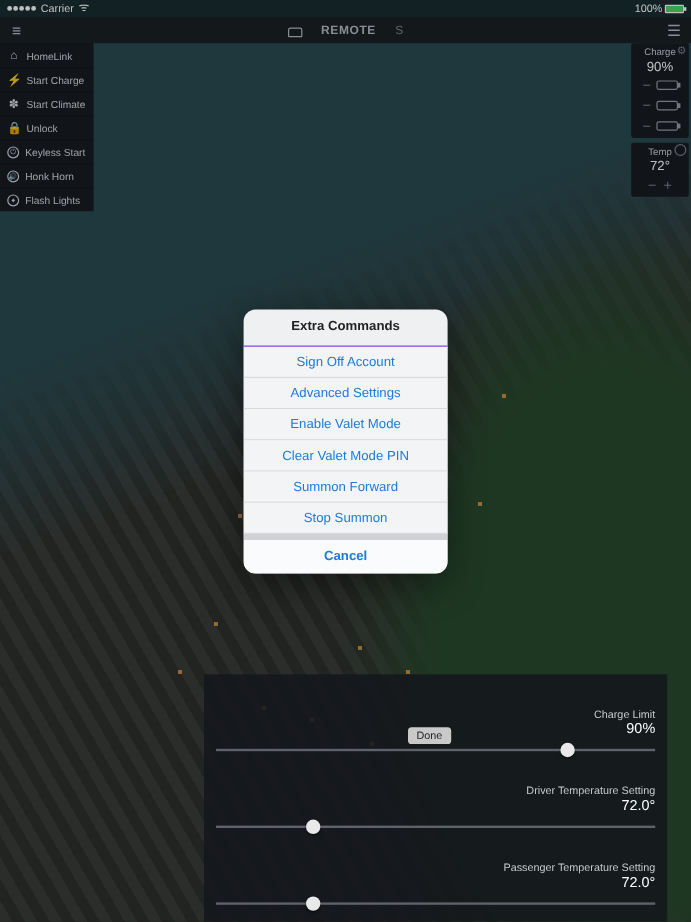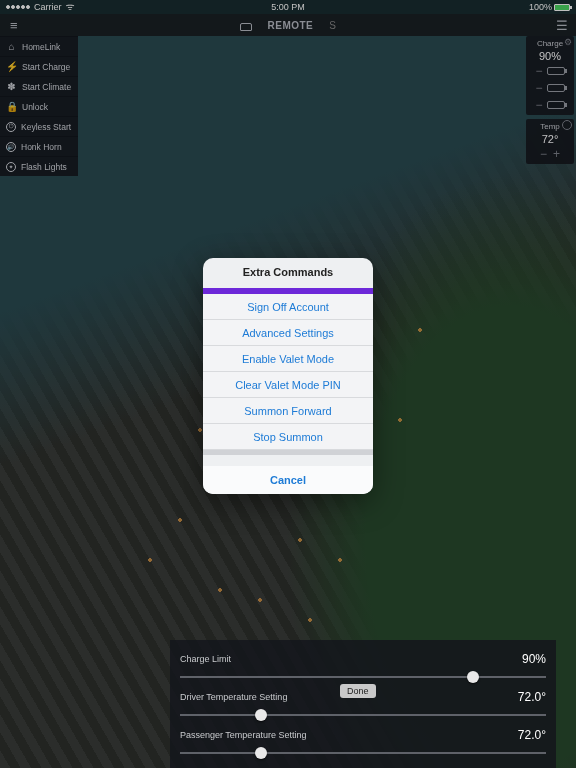--- a/index.html
+++ b/index.html
@@ -99,37 +99,37 @@
   .pm{color:#7e828b;font-size:12px;}
   .sun{display:inline-block;width:10px;height:10px;border:1px solid #7e828b;border-radius:50%;position:absolute;right:2px;top:1px;}
 
   
   .dim{position:absolute;inset:0;background:rgba(0,0,0,0.25);}
   .sheet{
     position:absolute; left:50%; top:258px; transform:translateX(-50%);
     width:170px; background:#eef0f2; border-radius:10px;
     overflow:hidden; box-shadow:0 8px 30px rgba(0,0,0,0.4);
   }
-  .sheet .head{padding:8px 10px 10px;text-align:center;border-bottom:6px solid #6d28d9;}
+  .sheet .head{padding:8px 10px 10px;text-align:center;border-bottom:1px solid #6d28d9;}
   .sheet .head .t{font-size:11px;font-weight:700;color:#222;}
   .sheet .head .d{font-size:9px;color:#444;margin-top:2px;line-height:1.25;}
   .sheet .opt{height:26px;display:flex;align-items:center;justify-content:center;
     font-size:11px;color:#1d7bd6;border-bottom:1px solid #d8dadd;background:#f3f4f6;}
   .sheet .opt:last-of-type{border-bottom:none;}
   .sheet .gap{height:5px;background:#d0d2d6;}
-  .sheet .cancel{height:28px;display:flex;align-items:center;justify-content:center;font-size:11px;font-weight:600;color:#1d7bd6;background:#fafbfc;margin-top:11px;}
+  .sheet .cancel{height:28px;display:flex;align-items:center;justify-content:center;font-size:11px;font-weight:600;color:#1d7bd6;background:#fafbfc;}
 
   
   .bpanel{
     position:absolute; left:170px; right:20px; bottom:0;
     background:rgba(20,22,28,0.86); color:#d9d9d9;
     padding:6px 10px 8px; font-size:9px;
   }
   .bpanel .done{position:absolute; left:170px; top:4px; background:#c9c9c9;color:#222;padding:2px 7px;border-radius:3px;font-size:9px;margin-top:40px;}
-  .srow{display:flex;align-items:center;justify-content:space-between;margin-top:6px;}
+  .srow{display:flex;align-items:flex-end;justify-content:space-between;margin-top:22px;flex-direction:column;}
   .srow+.track{margin-top:4px;}
   .srow .lab{color:#c8cacd;}
   .srow .val{font-size:12px;font-weight:500;color:#fff;}
   .track{position:relative;height:14px;}
   .track .line{position:absolute;left:0;right:0;top:6px;height:2px;background:#5f6269;}
   .track .knob{position:absolute;top:1px;width:12px;height:12px;border-radius:50%;background:#e9e9e9;box-shadow:0 1px 2px rgba(0,0,0,0.6);}
 </style>
 </head>
 <body>
 
@@ -140,21 +140,20 @@
     <span class="dots">
         <span></span>
         <span></span>
         <span></span>
         <span></span>
         <span></span>
       </span>
     <span>Carrier</span>
     <span class="wifi">ᯤ</span>
   </div>
-  <div class="center">5:00 PM</div>
   <div class="right">
     <span>100%</span>
     <span class="batt">
         <i></i>
       </span>
   </div>
 </div>
 
 <div class="appbar">
   <div class="burger">≡</div>

